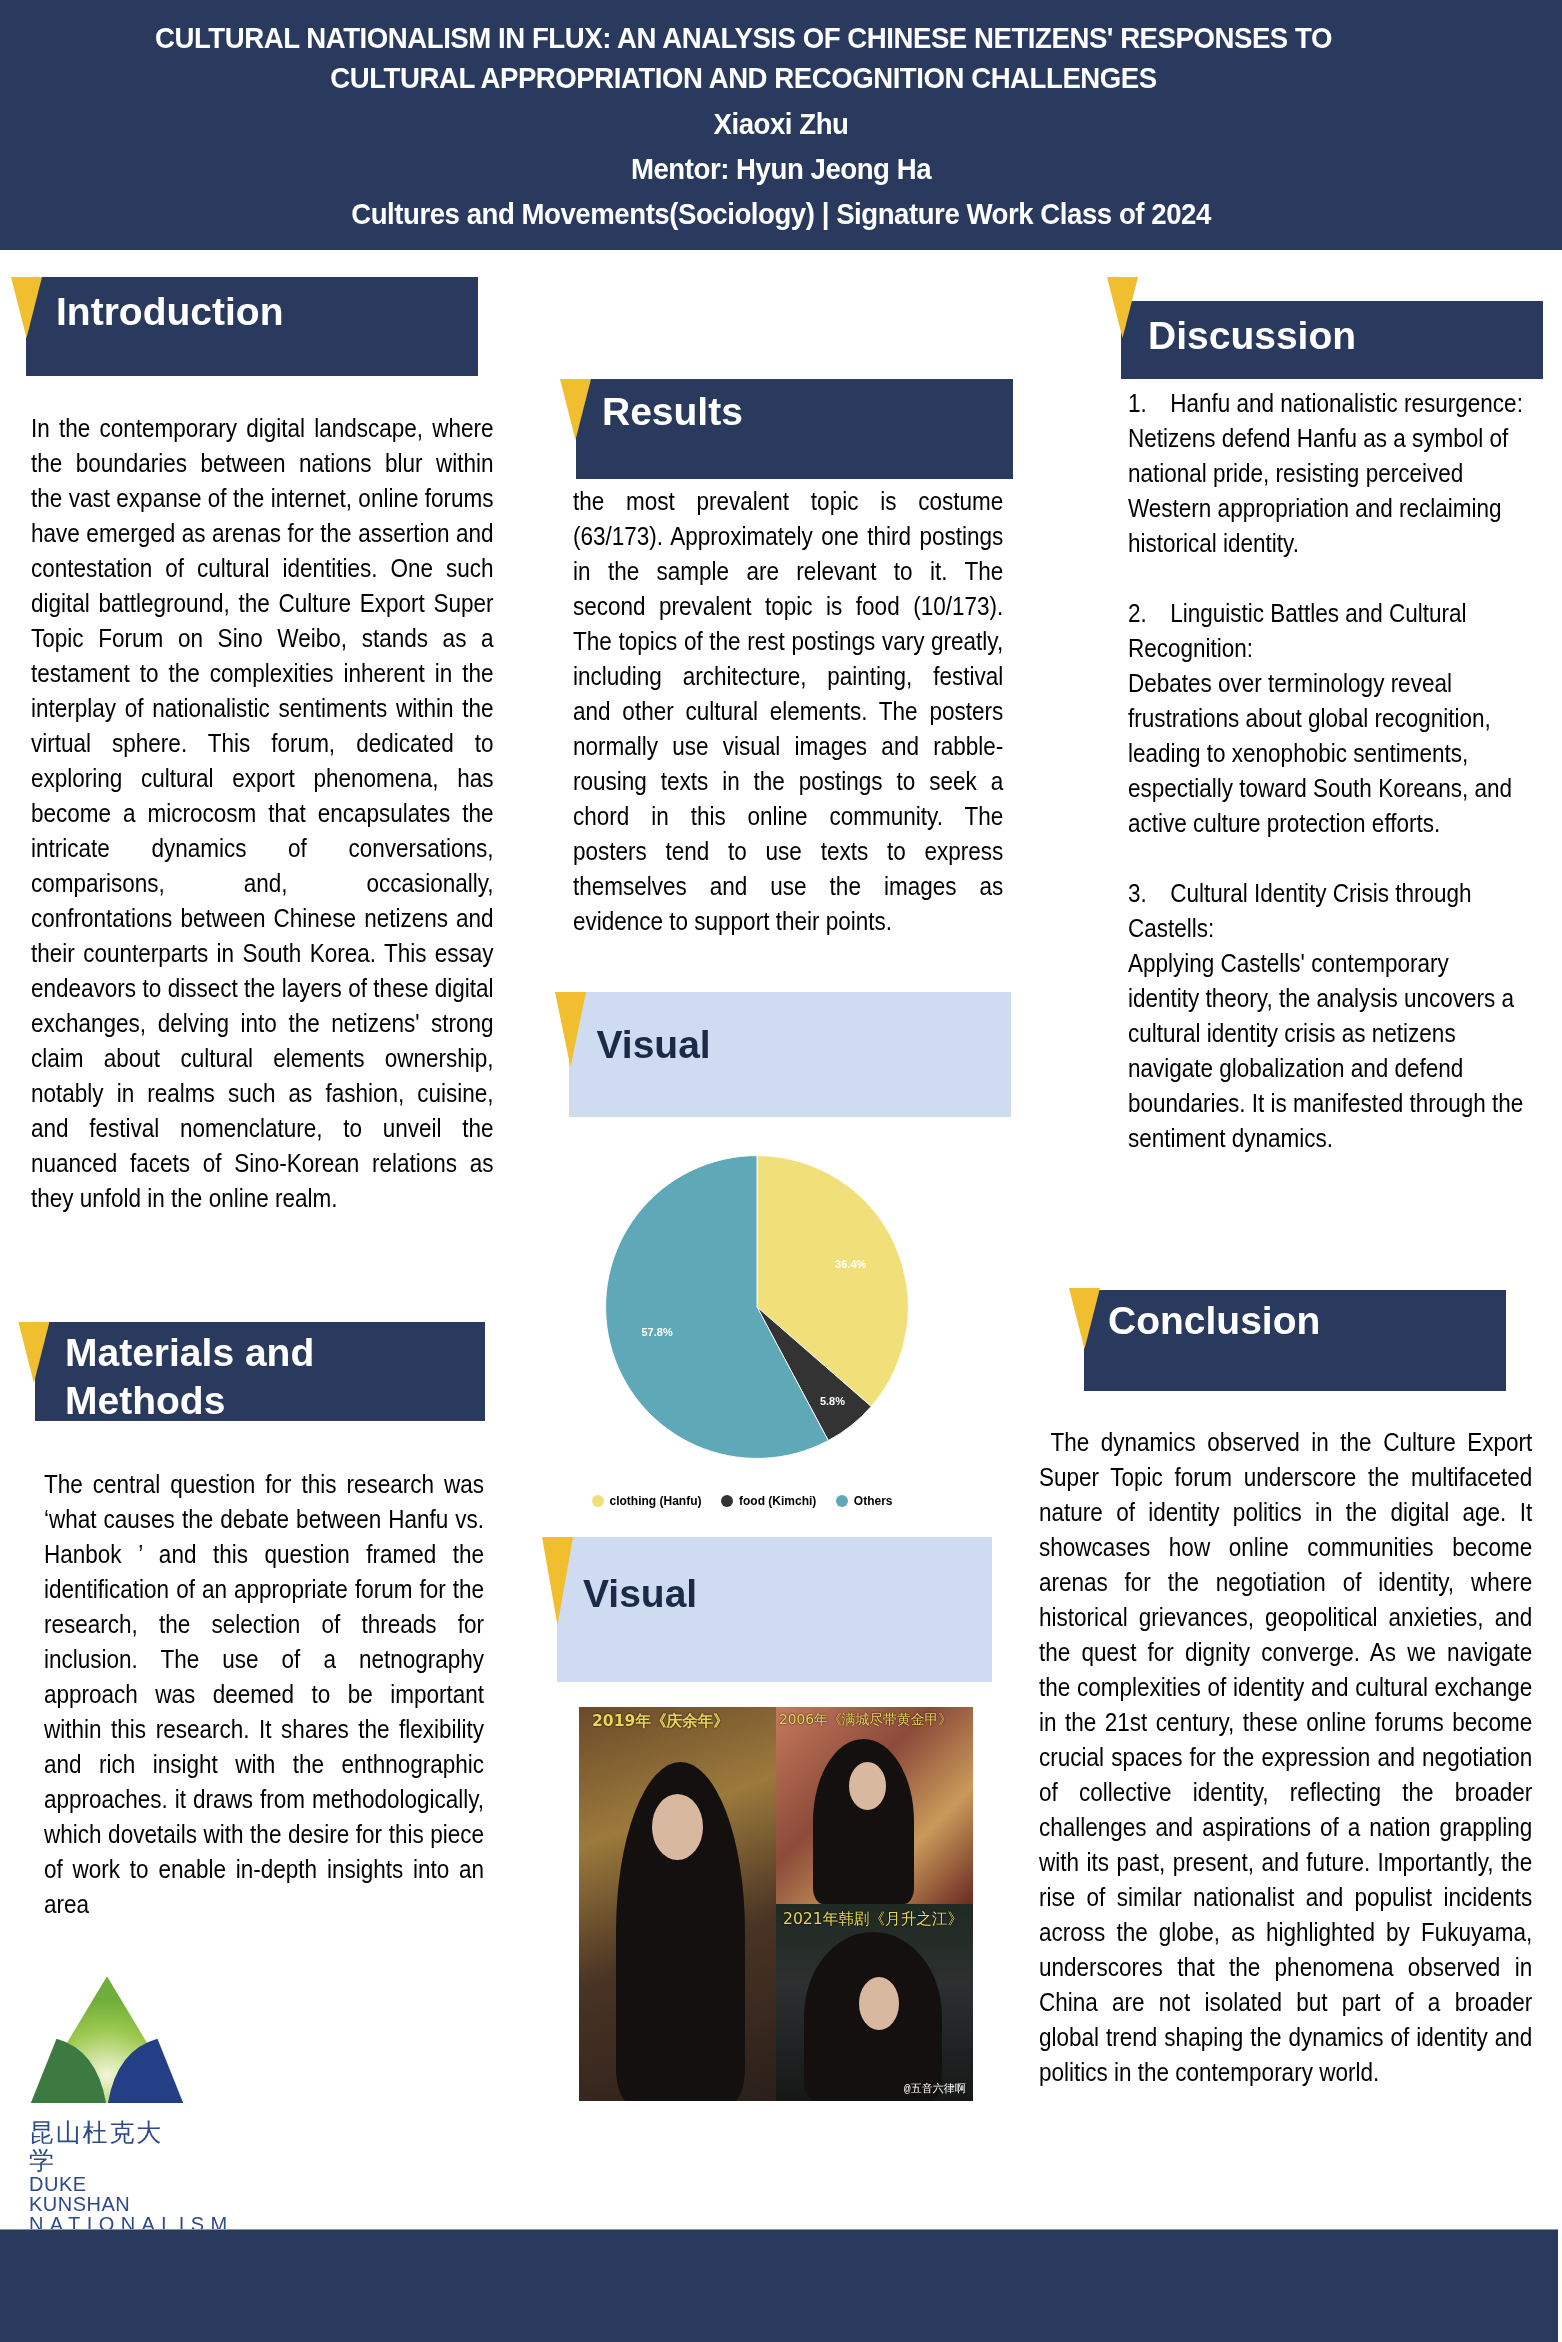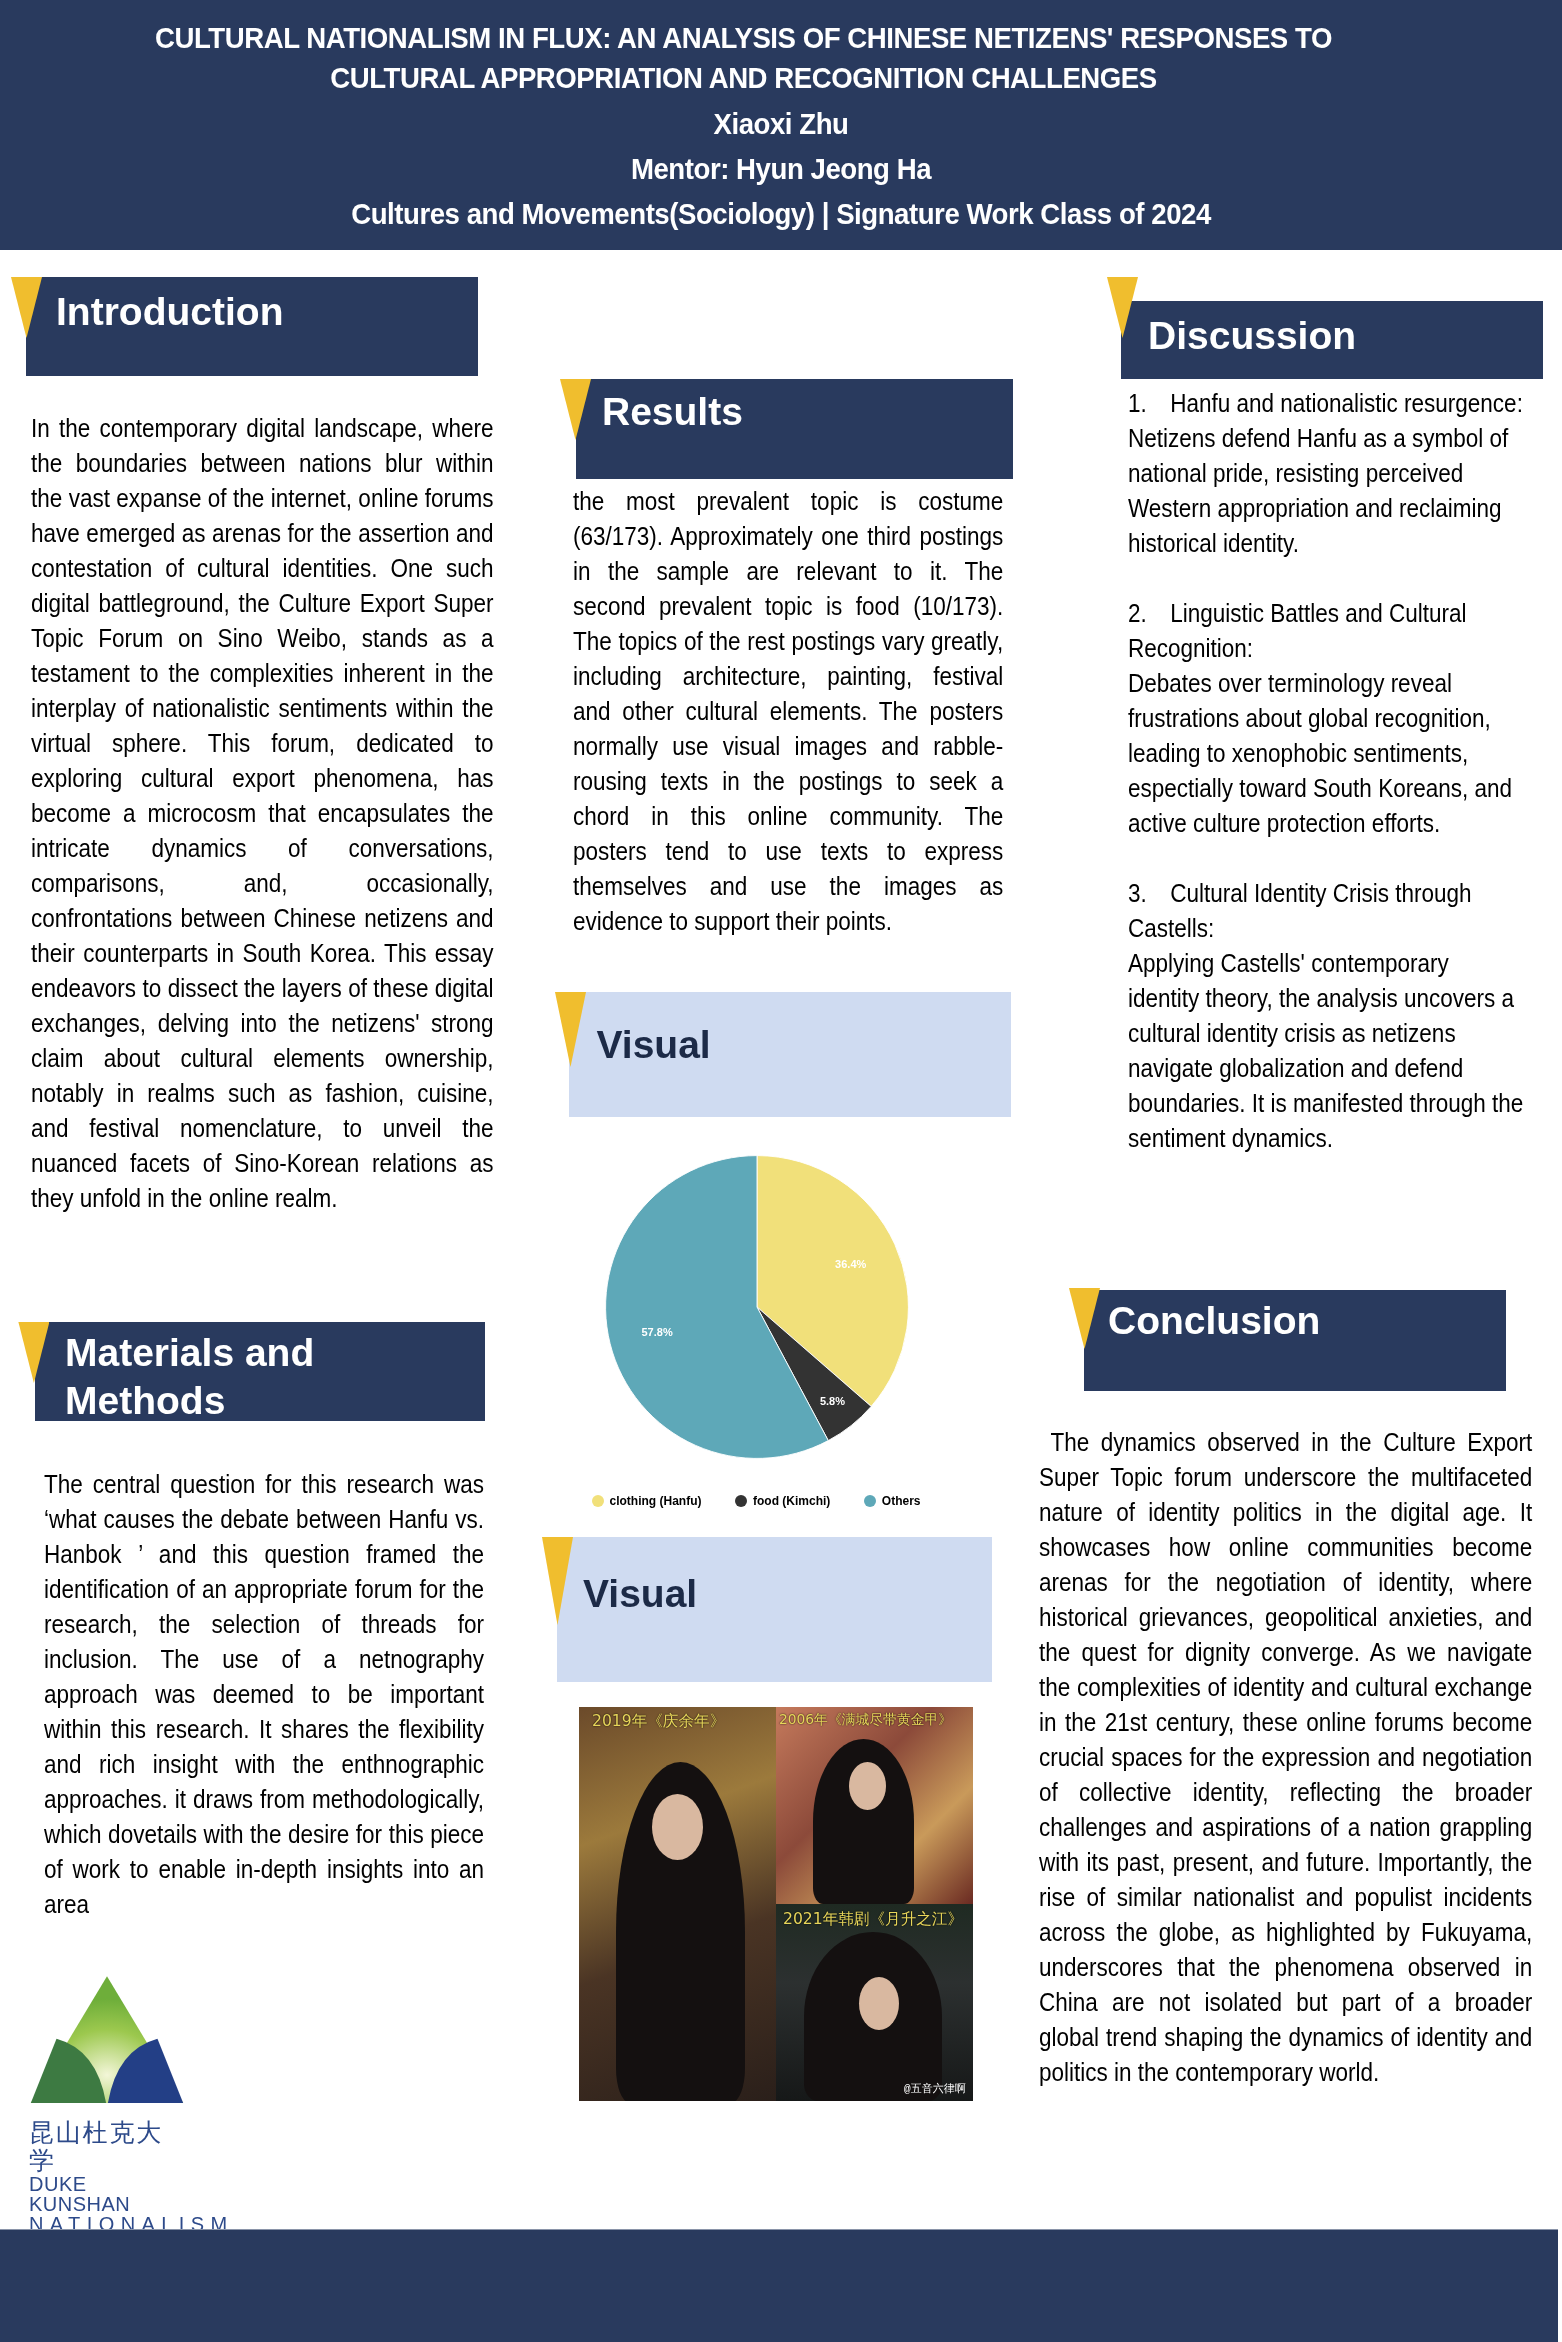--- a/index.html
+++ b/index.html
@@ -11,21 +11,21 @@
   .header .line { position:absolute; left:0; width:1488px; font-size:30px; font-weight:bold; letter-spacing:-0.5px; transform:scaleX(0.92); transform-origin:center; }
   .footer { left:0; top:2229px; width:1558px; height:114px; background:#293a5e; border-top:0.9px solid #8a94a8; }
   .sec-box { position:absolute; background:#293a5e; }
   .sec-box.light { background:#cfdbf1; }
   .sec-title { position:absolute; left:30px; top:11px; color:#fff; font-weight:bold; font-size:39px; line-height:48px; }
   .sec-box.light .sec-title { color:#1c2a47; }
   .tri2 { position:absolute; width:31px; height:61px; background:#f0be2e; clip-path:polygon(0 0, 100% 0, 50% 100%, 50% 100%); }
   .body-text { position:absolute; font-size:25px; line-height:35px; text-align:justify; text-align-last:left; transform:scaleX(0.9); transform-origin:left top; }
   .disc-text { position:absolute; font-size:25px; line-height:35px; transform:scaleX(0.9); transform-origin:left top; }
   .disc-item { margin-bottom:35px; }
-  .legend { position:absolute; font-size:12px; font-weight:bold; display:flex; gap:34px; align-items:center; }
+  .legend { position:absolute; font-size:12px; font-weight:bold; display:flex; gap:20px; align-items:center; }
   .legend .dot { display:inline-block; width:12px; height:12px; border-radius:50%; margin-right:5.5px; vertical-align:-1.8px; }
   .photo { position:absolute; left:579px; top:1707px; width:394px; height:394px; overflow:hidden; background:#3a2c24; }
   .photo .p1 { position:absolute; left:0; top:0; width:197px; height:394px; background:linear-gradient(160deg,#6b4a2a 0%,#9c7a3c 30%,#4a3424 60%,#2a1f1a 100%); }
   .photo .p2 { position:absolute; left:197px; top:0; width:197px; height:197px; background:linear-gradient(135deg,#c57a5c 0%,#8c4a3a 40%,#c99a5a 70%,#6a2a22 100%); }
   .photo .p3 { position:absolute; left:197px; top:197px; width:197px; height:197px; background:linear-gradient(180deg,#1f2a22 0%,#2c3030 40%,#161818 100%); }
   .photo .cap { position:absolute; color:#e8d65a; font-size:15.6px; font-family:"DejaVu Sans", sans-serif; white-space:nowrap; text-shadow:0 0 1.8px #000; }
   .photo .fig { position:absolute; background:#141010; border-radius:50% 50% 10% 10%; }
   .photo .face { position:absolute; background:#d9b8a0; border-radius:50%; }
   .photo .wm { position:absolute; right:7.3px; bottom:5.5px; color:#fff; font-size:11px; font-family:Liberation Mono, monospace; }
 </style>
@@ -107,21 +107,21 @@
     <div class="face" style="left:73px; top:87px; width:51px; height:66px;"></div>
   </div>
   <div class="p2">
     <div class="fig" style="left:37px; top:32px; width:101px; height:165px;"></div>
     <div class="face" style="left:73px; top:55px; width:37px; height:48px;"></div>
   </div>
   <div class="p3">
     <div class="fig" style="left:27.5px; top:27.5px; width:138px; height:169px;"></div>
     <div class="face" style="left:83px; top:73px; width:40px; height:53px;"></div>
   </div>
-  <div class="cap" style="left:13px; top:3.7px;">2019年《庆余年》</div>
+  <div class="cap" style="left:13px; top:3.7px;font-weight:bold;">2019年《庆余年》</div>
   <div class="cap" style="left:200px; top:3.7px; font-size:13.8px;">2006年《满城尽带黄金甲》</div>
   <div class="cap" style="left:204px; top:202px;">2021年韩剧《月升之江》</div>
   <div class="wm">@五音六律啊</div>
 </div>
 
 <div class="sec-box" style="left:1121px; top:277px; width:422px; height:78px;margin-top:24px;">
   <div class="sec-title" style="left:27px; top:11px;">Discussion</div>
 </div>
 <div class="tri2" style="left:1107px; top:277px;"></div>
 <div class="disc-text" style="left:1128px; top:386px; width:441px;">

